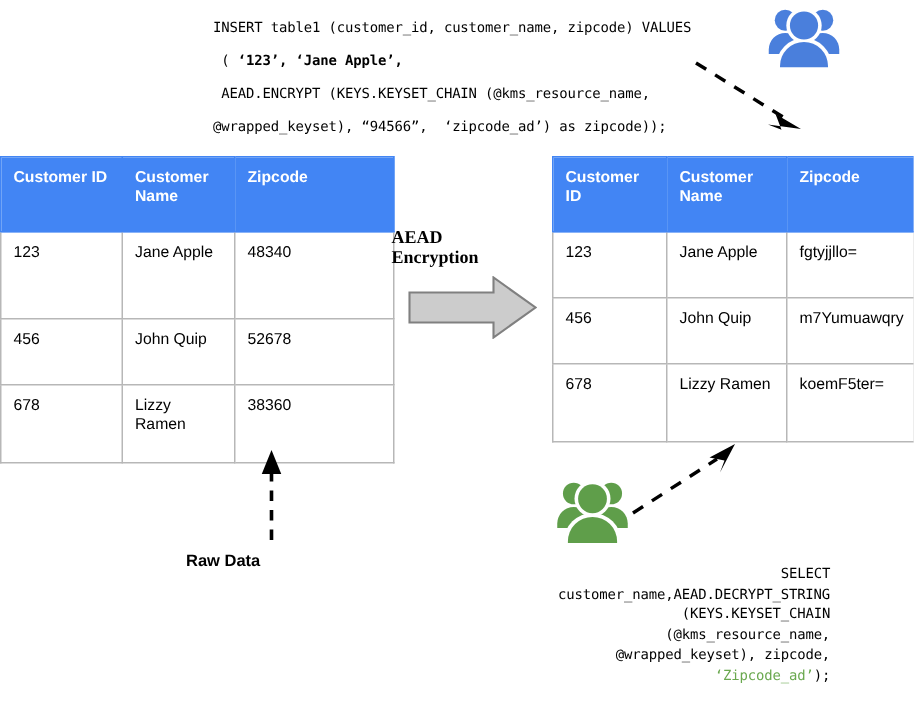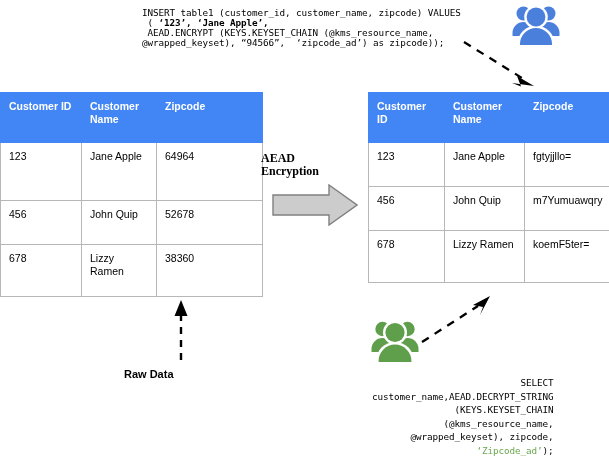--- a/index.html
+++ b/index.html
@@ -20,40 +20,41 @@
   .sql-block {
     position: absolute;
     font-family: "DejaVu Sans Mono", monospace;
     white-space: pre;
     color: #000;
   }
   #insert-sql {
     left: 142px;
     top: 8px;
     font-size: 9.3px;
-    line-height: 10px;
+    line-height: 22px;
     letter-spacing: -0.1px;
   }
   #insert-sql .bold { font-weight: bold; }
   #select-sql {
     left: 372px;
     top: 376px;
     font-size: 9.3px;
     line-height: 13.5px;
     letter-spacing: -0.1px;
     text-align: right;
   }
   #select-sql .green { color: #6aa84f; }
 
   
   .data-table {
     position: absolute;
     border-collapse: collapse;
     table-layout: fixed;
     background: #ffffff;
+    margin-top: 12px;
   }
   .data-table th,
   .data-table td {
     border: 1px solid #b7b7b7;
     vertical-align: top;
     text-align: left;
     padding: 7px 8px 6px 8px;
     font-size: 10.5px;
     line-height: 12.5px;
     font-weight: normal;
@@ -161,21 +162,21 @@
     <tr>
       <th>Customer ID</th>
       <th>Customer Name</th>
       <th>Zipcode</th>
     </tr>
   </thead>
   <tbody>
     <tr class="row-tall">
       <td>123</td>
       <td>Jane Apple</td>
-      <td>64964</td>
+      <td>48340</td>
     </tr>
     <tr class="row-mid">
       <td>456</td>
       <td>John Quip</td>
       <td>52678</td>
     </tr>
     <tr class="row-low">
       <td>678</td>
       <td>Lizzy Ramen</td>
       <td>38360</td>

